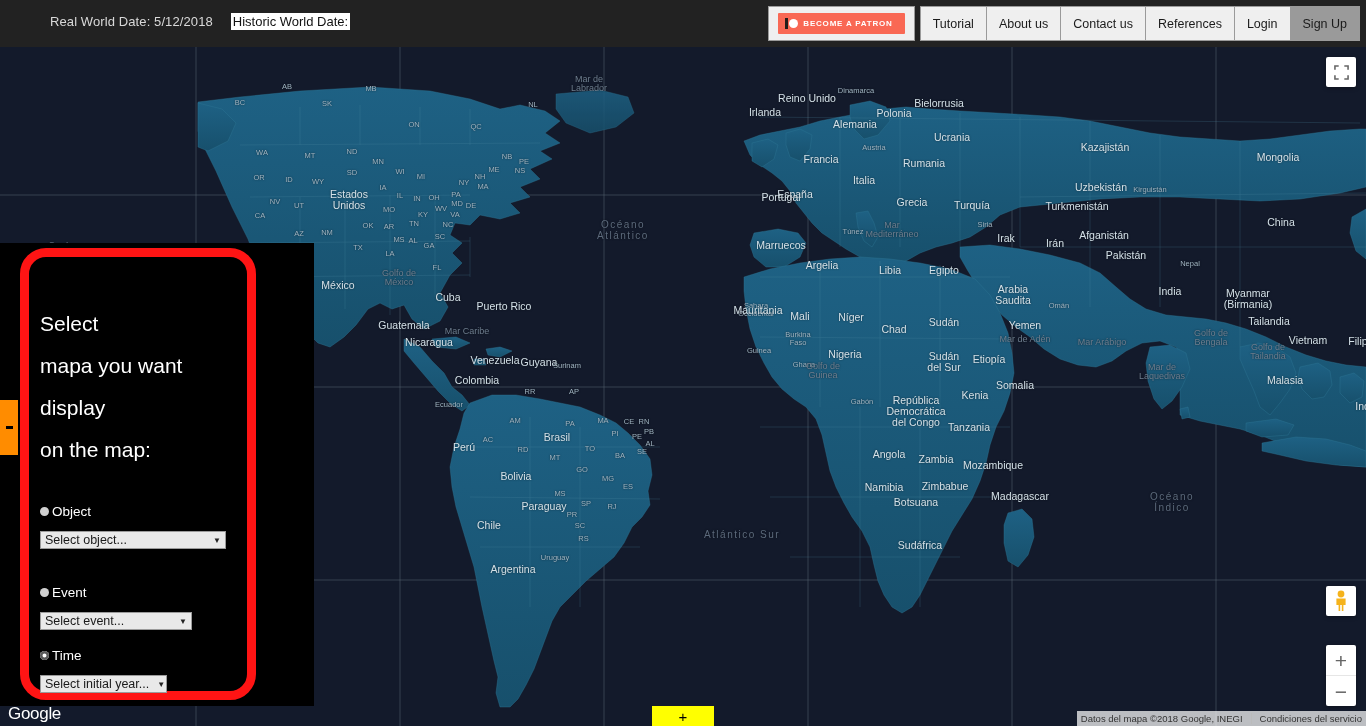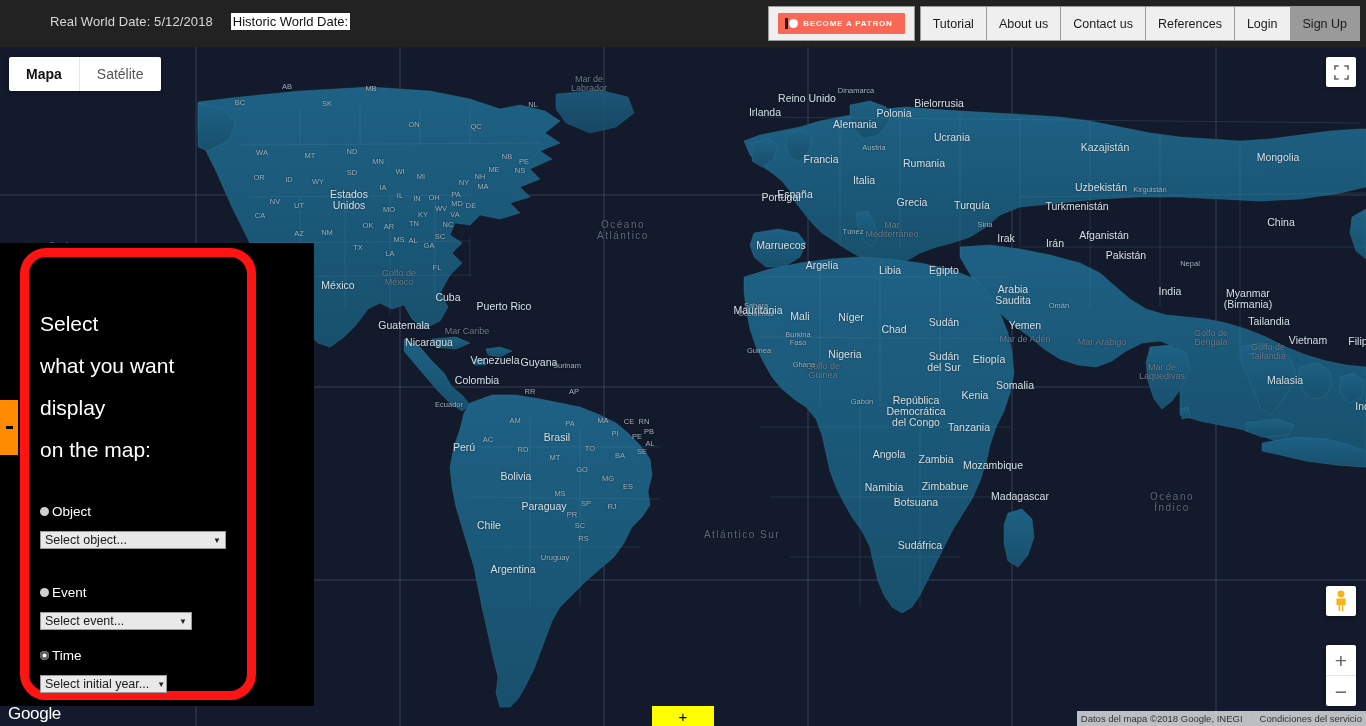--- a/index.html
+++ b/index.html
@@ -458,24 +458,20 @@
         <path d="M960,66 L960,200"></path>
           <path d="M1020,70 L1020,200"></path>
           <path d="M1090,74 L1090,260"></path>
         <path d="M1160,88 L1160,260"></path>
           <path d="M1240,94 L1240,300"></path>
         <path d="M1020,150 L1366,146"></path>
           <path d="M1020,200 L1366,200"></path>
       </g>
     </svg>
 
-    <div class="maptype">
-      <div class="active">Mapa</div>
-      <div>Satélite</div>
-    </div>
 
     <div class="fullscreen">
       <svg width="15" height="15" viewBox="0 0 16 16">
         <g stroke="#666" stroke-width="1.7" fill="none">
           <path d="M1,5 L1,1 L5,1"></path>
             <path d="M11,1 L15,1 L15,5"></path>
           <path d="M15,11 L15,15 L11,15"></path>
             <path d="M5,15 L1,15 L1,11"></path>
         </g>
       </svg>
@@ -724,21 +720,21 @@
 
   <div class="panelbg"></div>
 
   <div class="otab">
     <span class="dash"></span>
   </div>
 
   <div class="panel">
     <div class="panel-inner">
       <div class="panel-title">Select</div>
-      <div class="panel-title">what you want</div>
+      <div class="panel-title">mapa you want</div>
       <div class="panel-title">display</div>
       <div class="panel-title mb-lg">on the map:</div>
 
       
       <div class="opt-row">
         <span class="radio"></span>
         <span>Object</span>
       </div>
       <div class="sel w-obj mb-md">
         <span class="txt">Select object...</span>

